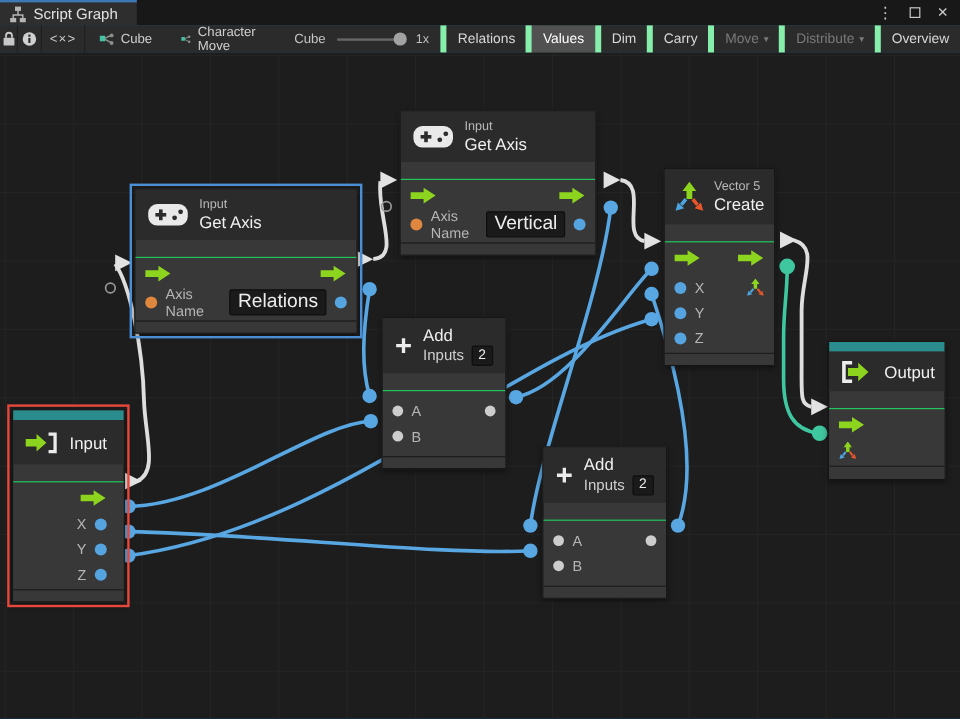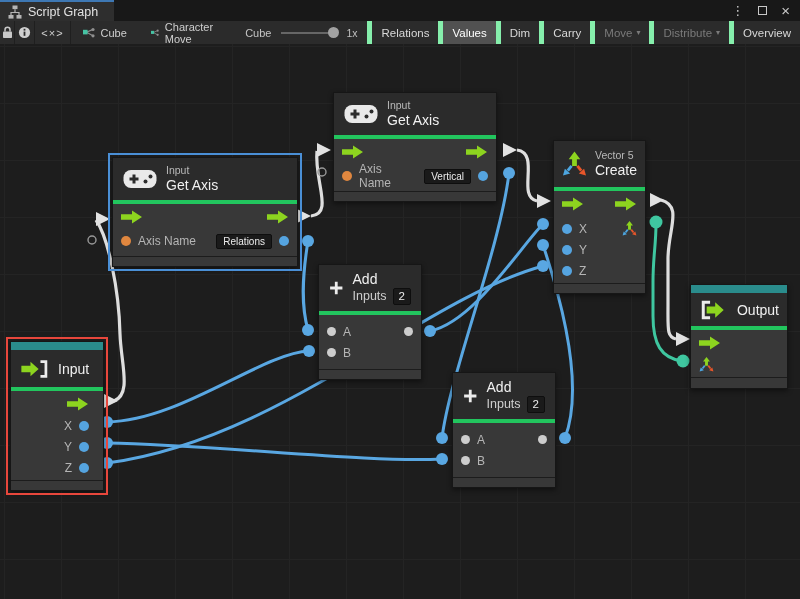--- a/index.html
+++ b/index.html
@@ -43,32 +43,32 @@
   
   .node { position:absolute; z-index:2; background:#383838; border:1px solid #161616;
           box-shadow:0 2px 5px rgba(0,0,0,.45); color:#b8b8b8; font-size:12px; }
   .sel-red  { outline:2px solid #e8473c; outline-offset:2px; }
   .sel-blue { outline:2px solid #4a8fd6; outline-offset:2px; }
   .topbar { height:8px; background:#2a8c8c; }
   .hdr { display:flex; align-items:center; gap:9px; padding:0 10px; background:#2b2b2b; }
   .tcol { display:flex; flex-direction:column; line-height:1.25; }
   .sub { font-size:10.5px; color:#b9b9b9; }
   .title { font-size:14px; color:#f0f0f0; }
-  .body { border-top:4px solid #22c55e; background:#383838; padding:2px 0; }
+  .body { border-top:1px solid #22c55e; background:#383838; padding:2px 0;margin-top:14px; }
   .ftr { height:10px; background:#383838; border-top:1px solid #1c1c1c; }
   .prow { display:flex; align-items:center; gap:7px; padding:0 8px; height:21px; }
   .flowrow { height:22px; }
   .right { justify-content:flex-end; padding-right:14px; }
   .spacer { flex:1; }
   .dot { width:10px; height:10px; border-radius:50%; flex:none; }
   .dot.blue { background:#55a4e0; } .dot.orange { background:#e0873f; }
   .dot.gray { width:9px; height:9px; background:#cdcdcd; }
   .lbl { color:#b5b5b5; }
   .field { background:#1a1a1a; border:1px solid #0e0e0e; border-radius:2px; padding:1px 6px;
-           color:#ececec; font-size:10px; white-space:nowrap; }
+           color:#ececec; font-size:16px; white-space:nowrap; }
   .badge { background:#1a1a1a; border:1px solid #0e0e0e; border-radius:2px; padding:0 5px;
            color:#ececec; font-size:11.5px; line-height:15px; }
   .inputs-row { display:flex; align-items:center; gap:6px; font-size:12.5px; color:#cfcfcf; }
   svg { display:block; }
 </style>
 </head>
 <body>
 
 <div class="window">
 

